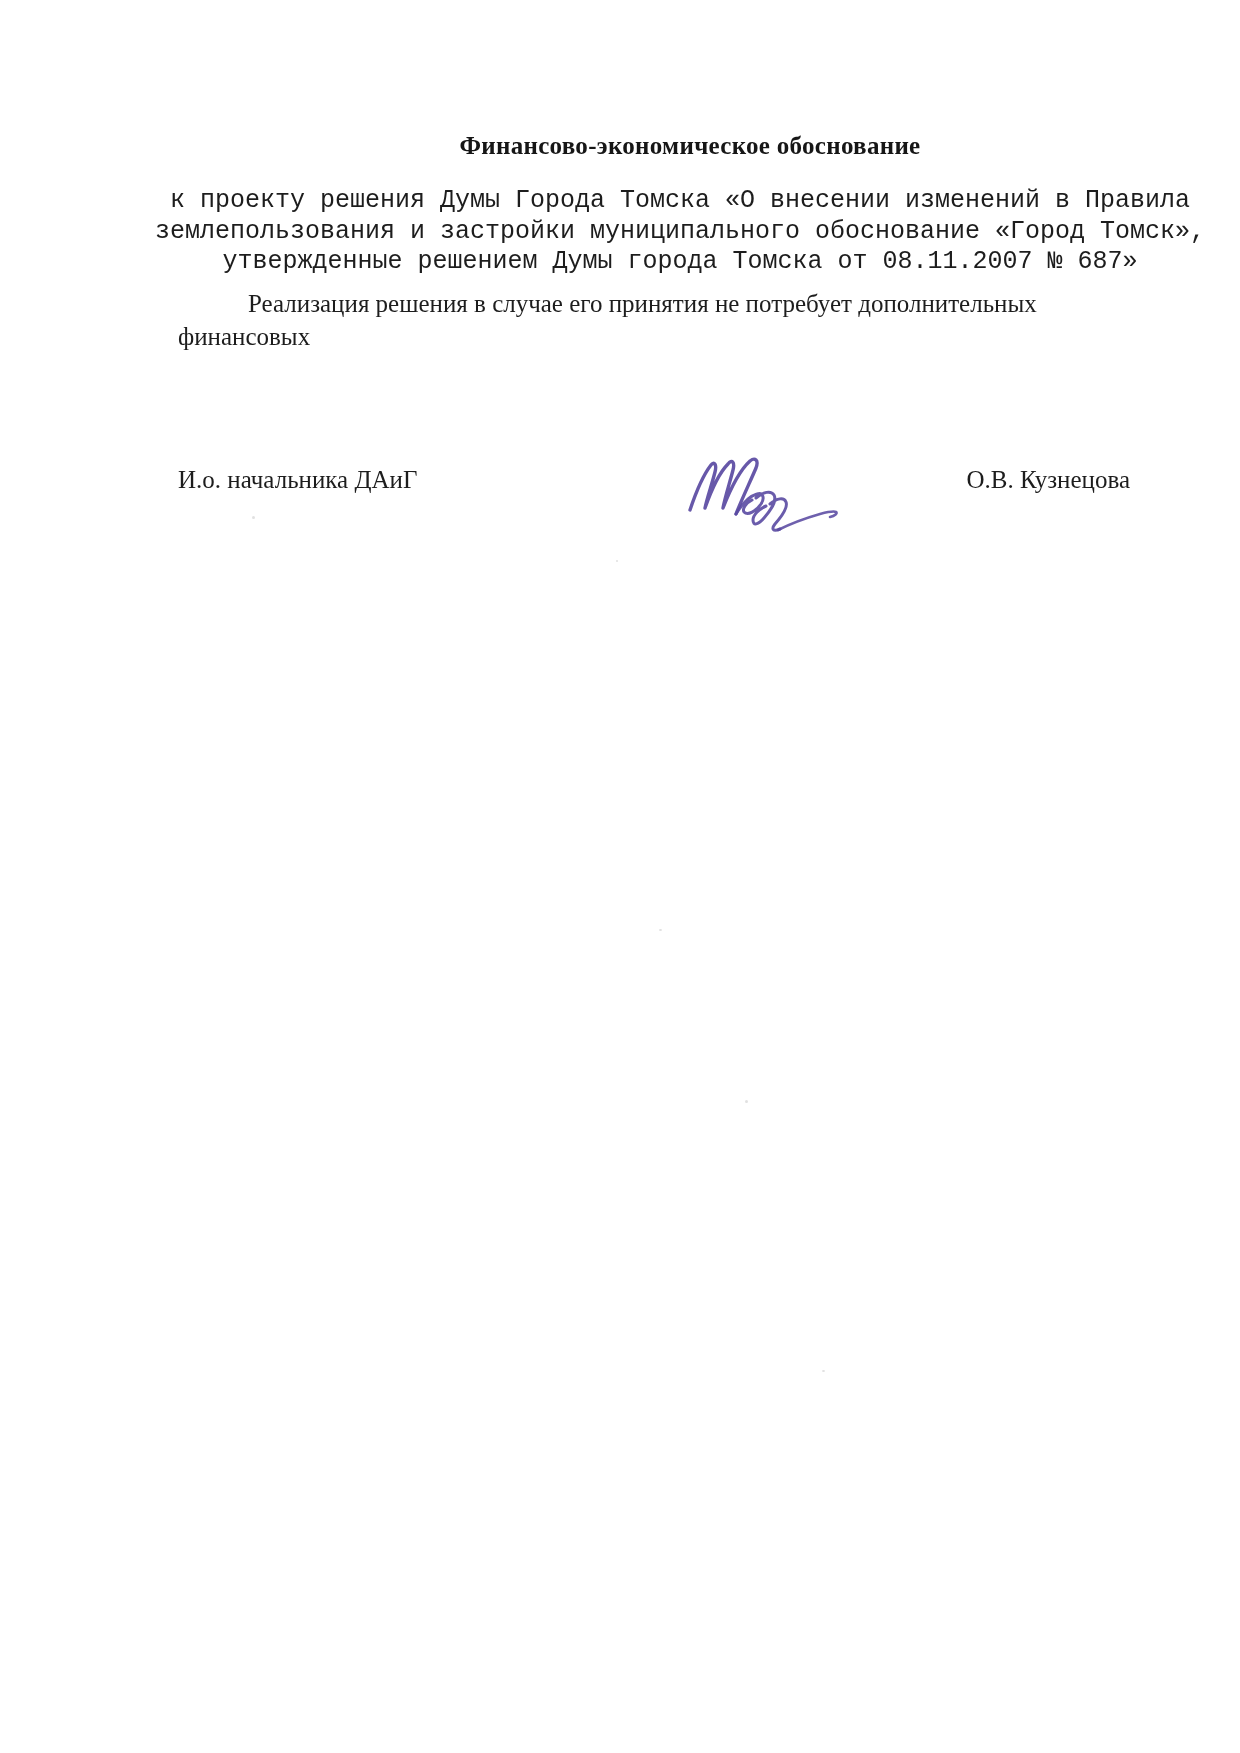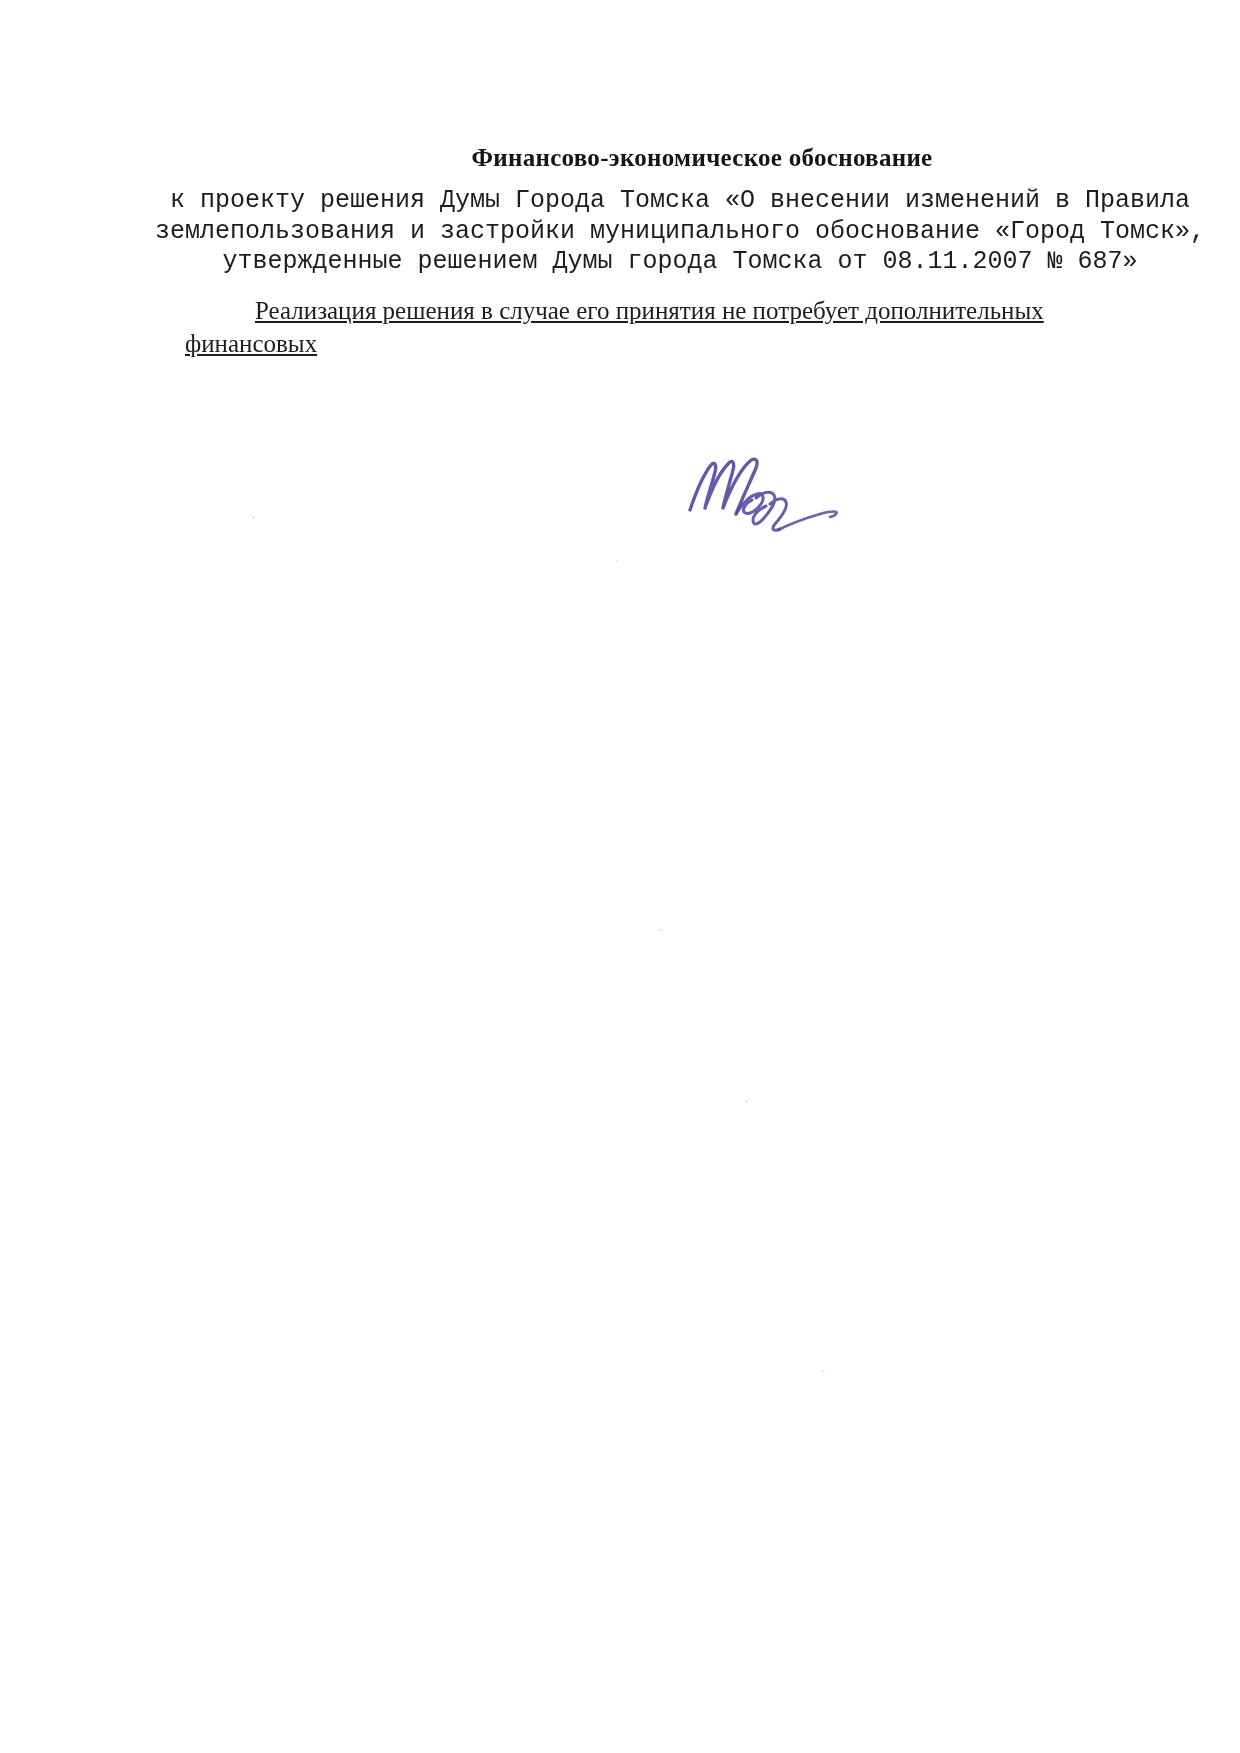--- a/index.html
+++ b/index.html
@@ -14,21 +14,21 @@
     background: #ffffff;
     overflow: hidden;
     font-family: "Liberation Serif", serif;
     color: #1b1b1b;
   }
   .doc-title {
     position: absolute;
     top: 132px;
     left: 170px;
     width: 1040px;
-    margin: 12px;
+    margin: 0;
     text-align: center;
     font-size: 25px;
     font-weight: 700;
     letter-spacing: 0.3px;
     color: #161616;
   }
   .doc-subtitle {
     position: absolute;
     top: 186px;
     left: 150px;
@@ -37,25 +37,24 @@
     font-size: 25px;
     line-height: 30.5px;
     color: #1d1d1d;
     font-family: Liberation Mono, monospace;
   }
   .doc-body {
     position: absolute;
     top: 287px;
     left: 178px;
     width: 925px;
-    margin: 7px;
+    margin: 0;
     font-size: 25px;
     line-height: 33px;
     color: #1d1d1d;
-    text-decoration: underline;
   }
   .doc-body .line-indent {
     text-indent: 70px;
   }
   .sig-row {
     position: absolute;
     top: 466px;
     left: 178px;
     width: 952px;
     display: flex;
@@ -93,20 +92,24 @@
   <div class="doc-subtitle">
     <div>к проекту решения Думы Города Томска «О внесении изменений в Правила</div>
     <div>землепользования и застройки муниципального обоснование «Город Томск»,</div>
     <div>утвержденные решением Думы города Томска от 08.11.2007 № 687»</div>
   </div>
 
   <p class="doc-body">
     <span class="line-indent" style="display:block">Реализация решения в случае его принятия не потребует дополнительных финансовых</span>
   </p>
 
+  <div class="sig-row">
+    <span>И.о. начальника ДАиГ</span>
+    <span>О.В. Кузнецова</span>
+  </div>
 
   <svg class="signature-svg" viewBox="0 0 172 102" aria-hidden="true">
     <path stroke-width="3.4" opacity="0.92" d="M 12 64
       C 18 46, 26 28, 33 19
       C 36 15, 39 18, 37 26
       C 34 38, 29 52, 27 62
       M 27 62
       C 33 45, 42 26, 50 18
       C 54 13, 57 16, 55 24
       C 52 36, 47 51, 45 62

